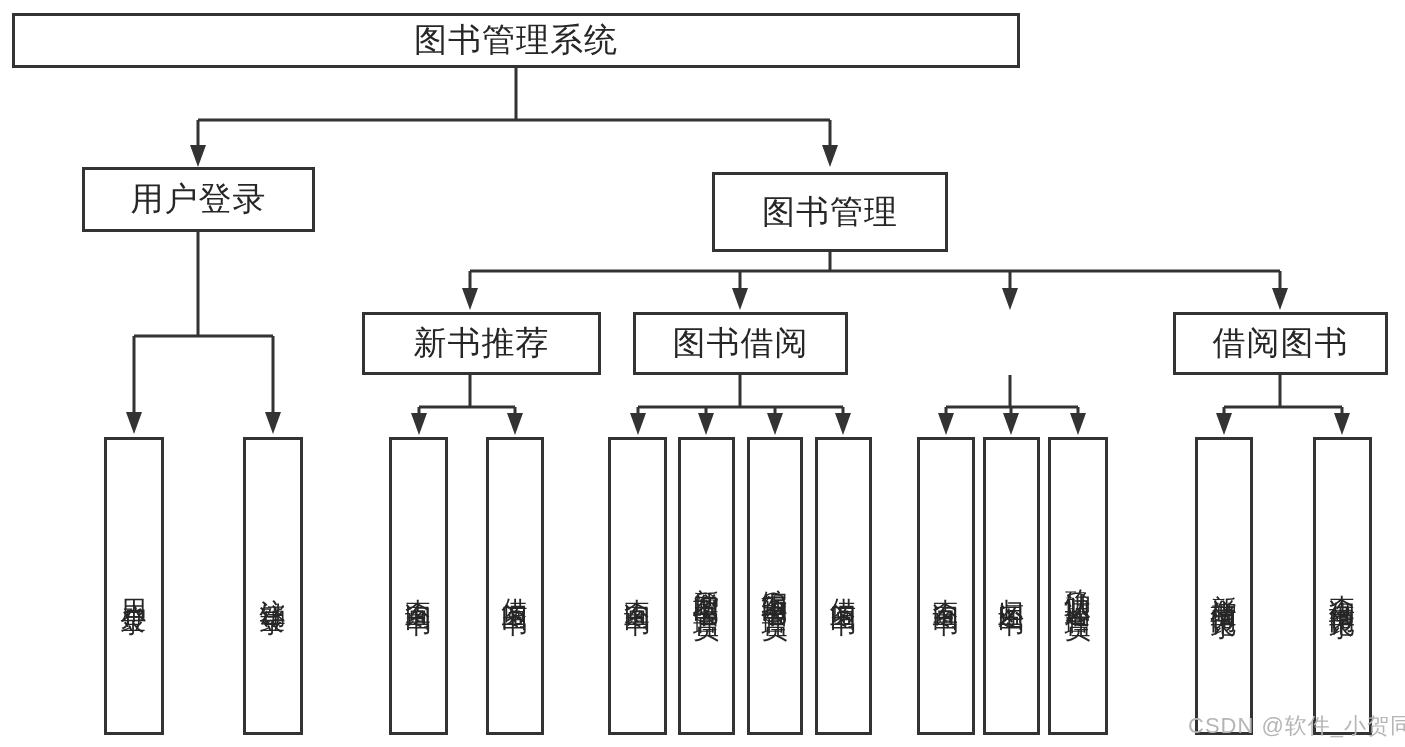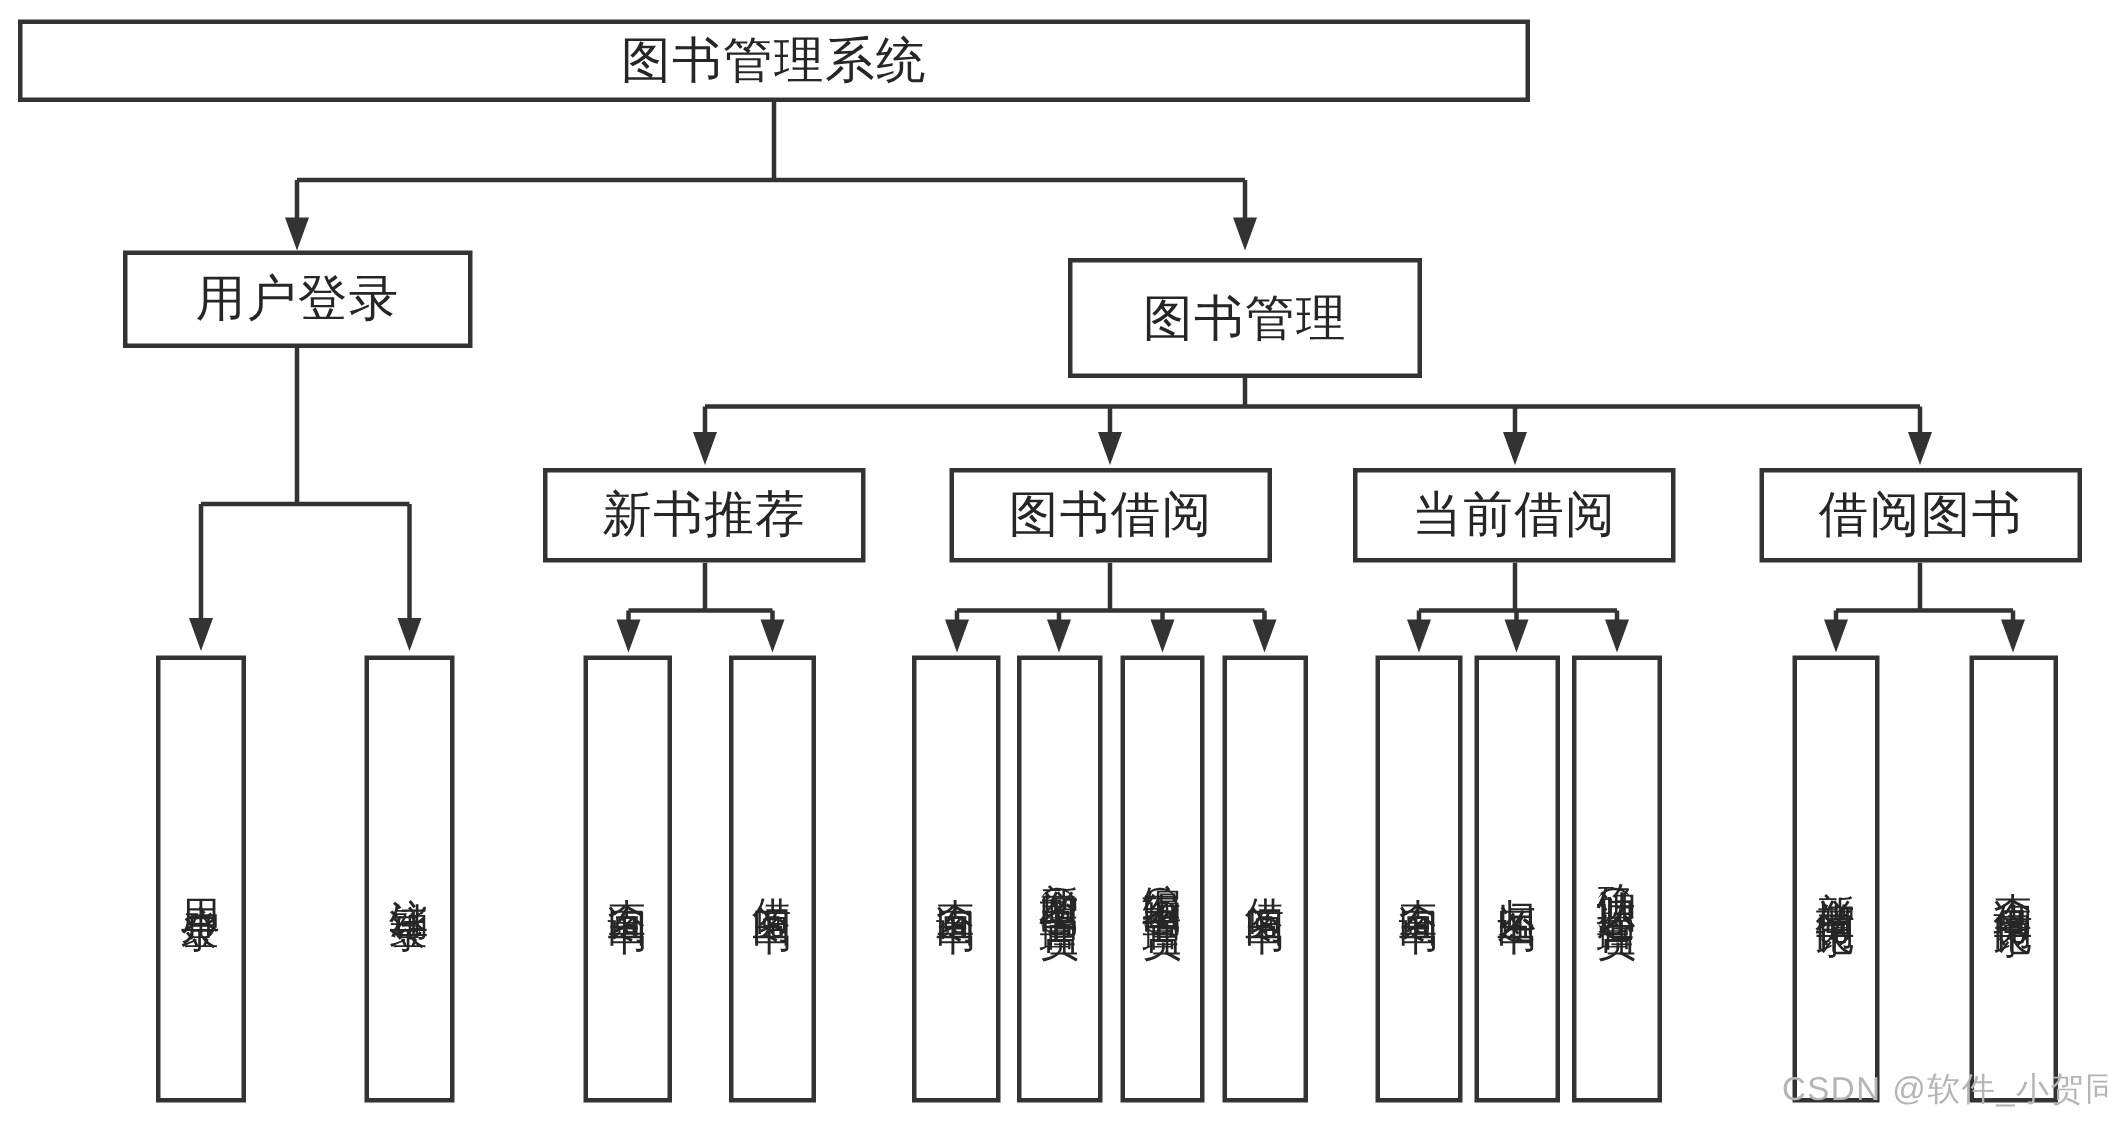--- a/index.html
+++ b/index.html
@@ -113,23 +113,22 @@
       <polygon points="1216,413 1232,413 1224,435"></polygon>
       <polygon points="1334,413 1350,413 1342,435"></polygon>
     </g>
   </svg>
 
   <div class="node hbox" style="left:12px;top:13px;width:1008px;height:55px">图书管理系统</div>
 
   <div class="node hbox" style="left:82px;top:167px;width:233px;height:65px">用户登录</div>
   <div class="node hbox" style="left:712px;top:172px;width:236px;height:80px">图书管理</div>
 
-  <div class="node hbox" style="left:362px;top:312px;width:215px;height:63px">新书推荐</div>
+  <div class="node hbox" style="left:362px;top:312px;width:239px;height:63px">新书推荐</div>
   <div class="node hbox" style="left:633px;top:312px;width:215px;height:63px">图书借阅</div>
-  <div class="node hbox" style="left:902px;top:312px;width:215px;height:63px">当前借阅</div>
   <div class="node hbox" style="left:1173px;top:312px;width:215px;height:63px">借阅图书</div>
 
   <div class="node vbox" style="left:104px;top:437px;width:60px;height:298px">用户登录</div>
   <div class="node vbox" style="left:243px;top:437px;width:60px;height:298px">注销登录</div>
 
   <div class="node vbox" style="left:389px;top:437px;width:59px;height:298px">查询图书</div>
   <div class="node vbox" style="left:486px;top:437px;width:58px;height:298px">借阅图书</div>
 
   <div class="node vbox" style="left:608px;top:437px;width:59px;height:298px">查询图书</div>
   <div class="node vbox" style="left:678px;top:437px;width:57px;height:298px">新增图书（管理员）</div>

